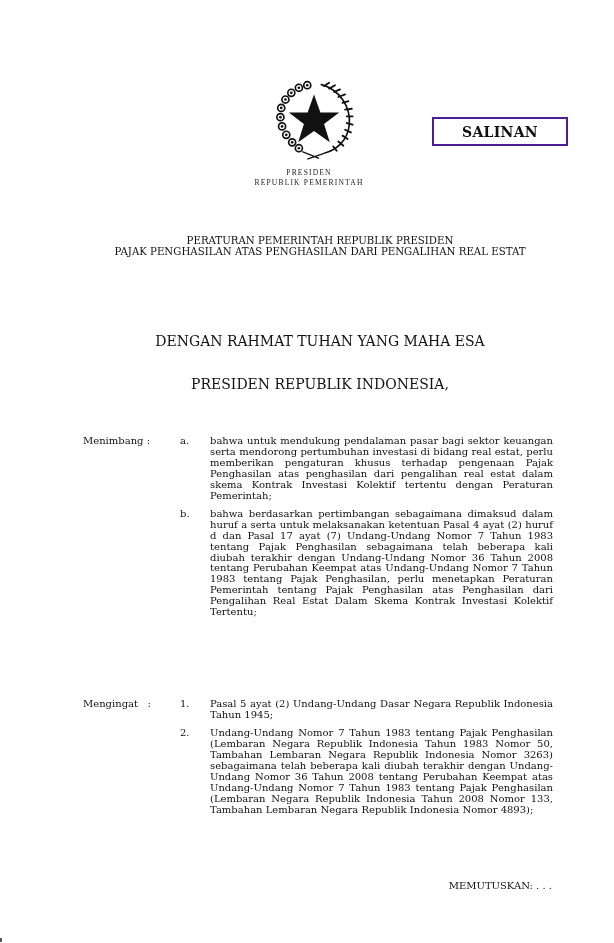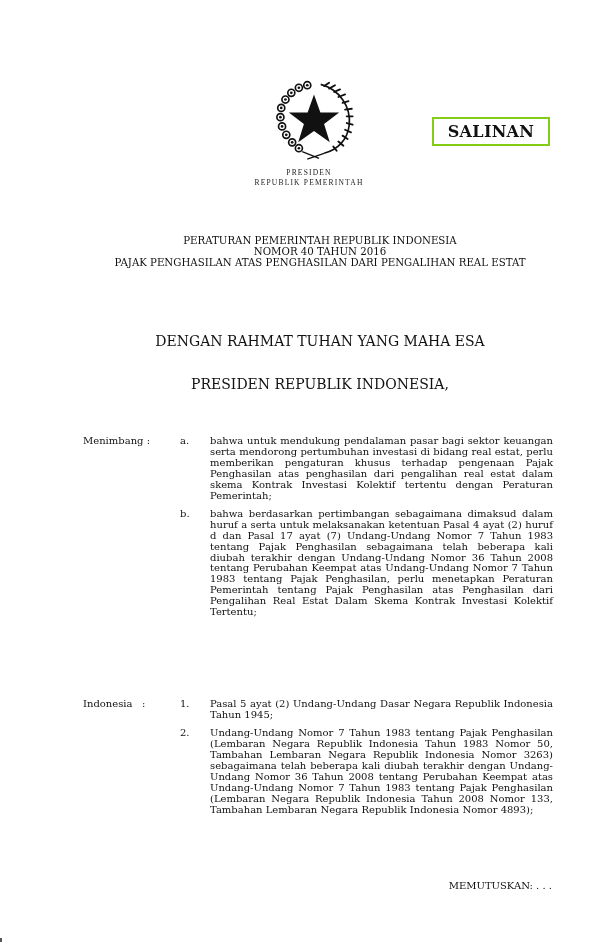--- a/index.html
+++ b/index.html
@@ -4,25 +4,25 @@
 <style>
   html, body { margin: 0; padding: 0; background: #ffffff; }
   body {
     width: 614px; height: 943px; position: relative; overflow: hidden;
     font-family: "DejaVu Serif", "Liberation Serif", serif;
     color: #111111;
   }
   .emblem { position: absolute; left: 272px; top: 76px; width: 84px; height: 84px; }
   .emblem svg { width: 100%; height: 100%; display: block; }
   .salinan {
-    position: absolute; left: 432px; top: 117px; width: 118px; height: 29px;
-    border: 2px solid #84cc16; border-left-width: 2px; border-right-width: 2px;
+    position: absolute; left: 432px; top: 117px; width: 136px; height: 29px;
+    border: 2px solid #4c1d95; border-left-width: 2px; border-right-width: 2px;
     box-sizing: border-box;
     display: flex; align-items: center; justify-content: center;
-    font-family: "DejaVu Serif", serif; font-weight: bold; font-size: 16px; letter-spacing: 0.3px;
+    font-family: "DejaVu Serif", serif; font-weight: bold; font-size: 14px; letter-spacing: 0.3px;
   }
   .president-caption {
     position: absolute; left: 200px; width: 218px; top: 168px; text-align: center;
     font-family: Liberation Serif, serif; font-size: 7.5px; letter-spacing: 1.2px; line-height: 10px; color: #222;
   }
   .title-block {
     position: absolute; left: 60px; width: 520px; top: 235px; text-align: center;
     font-size: 10.2px; line-height: 11.2px;
   }
   .center-line {
@@ -92,42 +92,41 @@
 </div>
 
 <div class="salinan">SALINAN</div>
 
 <div class="president-caption">
   <div>PRESIDEN</div>
   <div>REPUBLIK PEMERINTAH</div>
 </div>
 
 <div class="title-block">
-  <div>PERATURAN PEMERINTAH REPUBLIK INDONESIA</div>
-  <div>NOMOR 40 TAHUN 2016</div>
+  <div>PERATURAN PEMERINTAH REPUBLIK PRESIDEN</div>
   <div>PAJAK PENGHASILAN ATAS PENGHASILAN DARI PENGALIHAN REAL ESTAT</div>
 </div>
 
 <div class="center-line" style="top:333px;">DENGAN RAHMAT TUHAN YANG MAHA ESA</div>
 <div class="center-line" style="top:376px;">PRESIDEN REPUBLIK INDONESIA,</div>
 
 <div class="section" style="top:404px;">
   <span class="sec-label">Menimbang :</span>
   <div class="item">
     <span class="item-marker">a.</span>
     <span class="item-text">bahwa untuk mendukung pendalaman pasar bagi sektor keuangan serta mendorong pertumbuhan investasi di bidang real estat, perlu memberikan  pengaturan khusus terhadap pengenaan Pajak Penghasilan atas penghasilan dari pengalihan real estat dalam skema Kontrak Investasi Kolektif tertentu dengan Peraturan Pemerintah;</span>
   </div>
   <div class="item" style="margin-top:7px;">
     <span class="item-marker">b.</span>
     <span class="item-text">bahwa berdasarkan pertimbangan sebagaimana dimaksud dalam huruf a serta untuk melaksanakan ketentuan Pasal 4 ayat (2) huruf d dan Pasal 17 ayat (7) Undang-Undang Nomor 7 Tahun 1983 tentang Pajak Penghasilan sebagaimana telah beberapa kali diubah terakhir dengan Undang-Undang Nomor 36 Tahun 2008 tentang Perubahan Keempat atas Undang-Undang Nomor 7 Tahun 1983 tentang Pajak Penghasilan, perlu menetapkan Peraturan Pemerintah tentang Pajak Penghasilan atas Penghasilan dari Pengalihan Real Estat Dalam Skema Kontrak Investasi Kolektif Tertentu;</span>
   </div>
 </div>
 
 <div class="section" style="top:667px;">
-  <span class="sec-label">Indonesia   :</span>
+  <span class="sec-label">Mengingat   :</span>
   <div class="item">
     <span class="item-marker">1.</span>
     <span class="item-text">Pasal 5 ayat (2) Undang-Undang Dasar Negara Republik Indonesia Tahun 1945;</span>
   </div>
   <div class="item" style="margin-top:7px;">
     <span class="item-marker">2.</span>
     <span class="item-text">Undang-Undang Nomor 7 Tahun 1983 tentang Pajak Penghasilan (Lembaran Negara Republik Indonesia Tahun 1983 Nomor 50, Tambahan Lembaran Negara Republik Indonesia Nomor 3263) sebagaimana telah beberapa kali diubah terakhir dengan Undang-Undang Nomor 36 Tahun 2008 tentang Perubahan Keempat atas Undang-Undang Nomor 7 Tahun 1983 tentang Pajak Penghasilan (Lembaran Negara Republik Indonesia Tahun 2008 Nomor 133, Tambahan Lembaran Negara Republik Indonesia Nomor 4893);</span>
   </div>
 </div>
 

